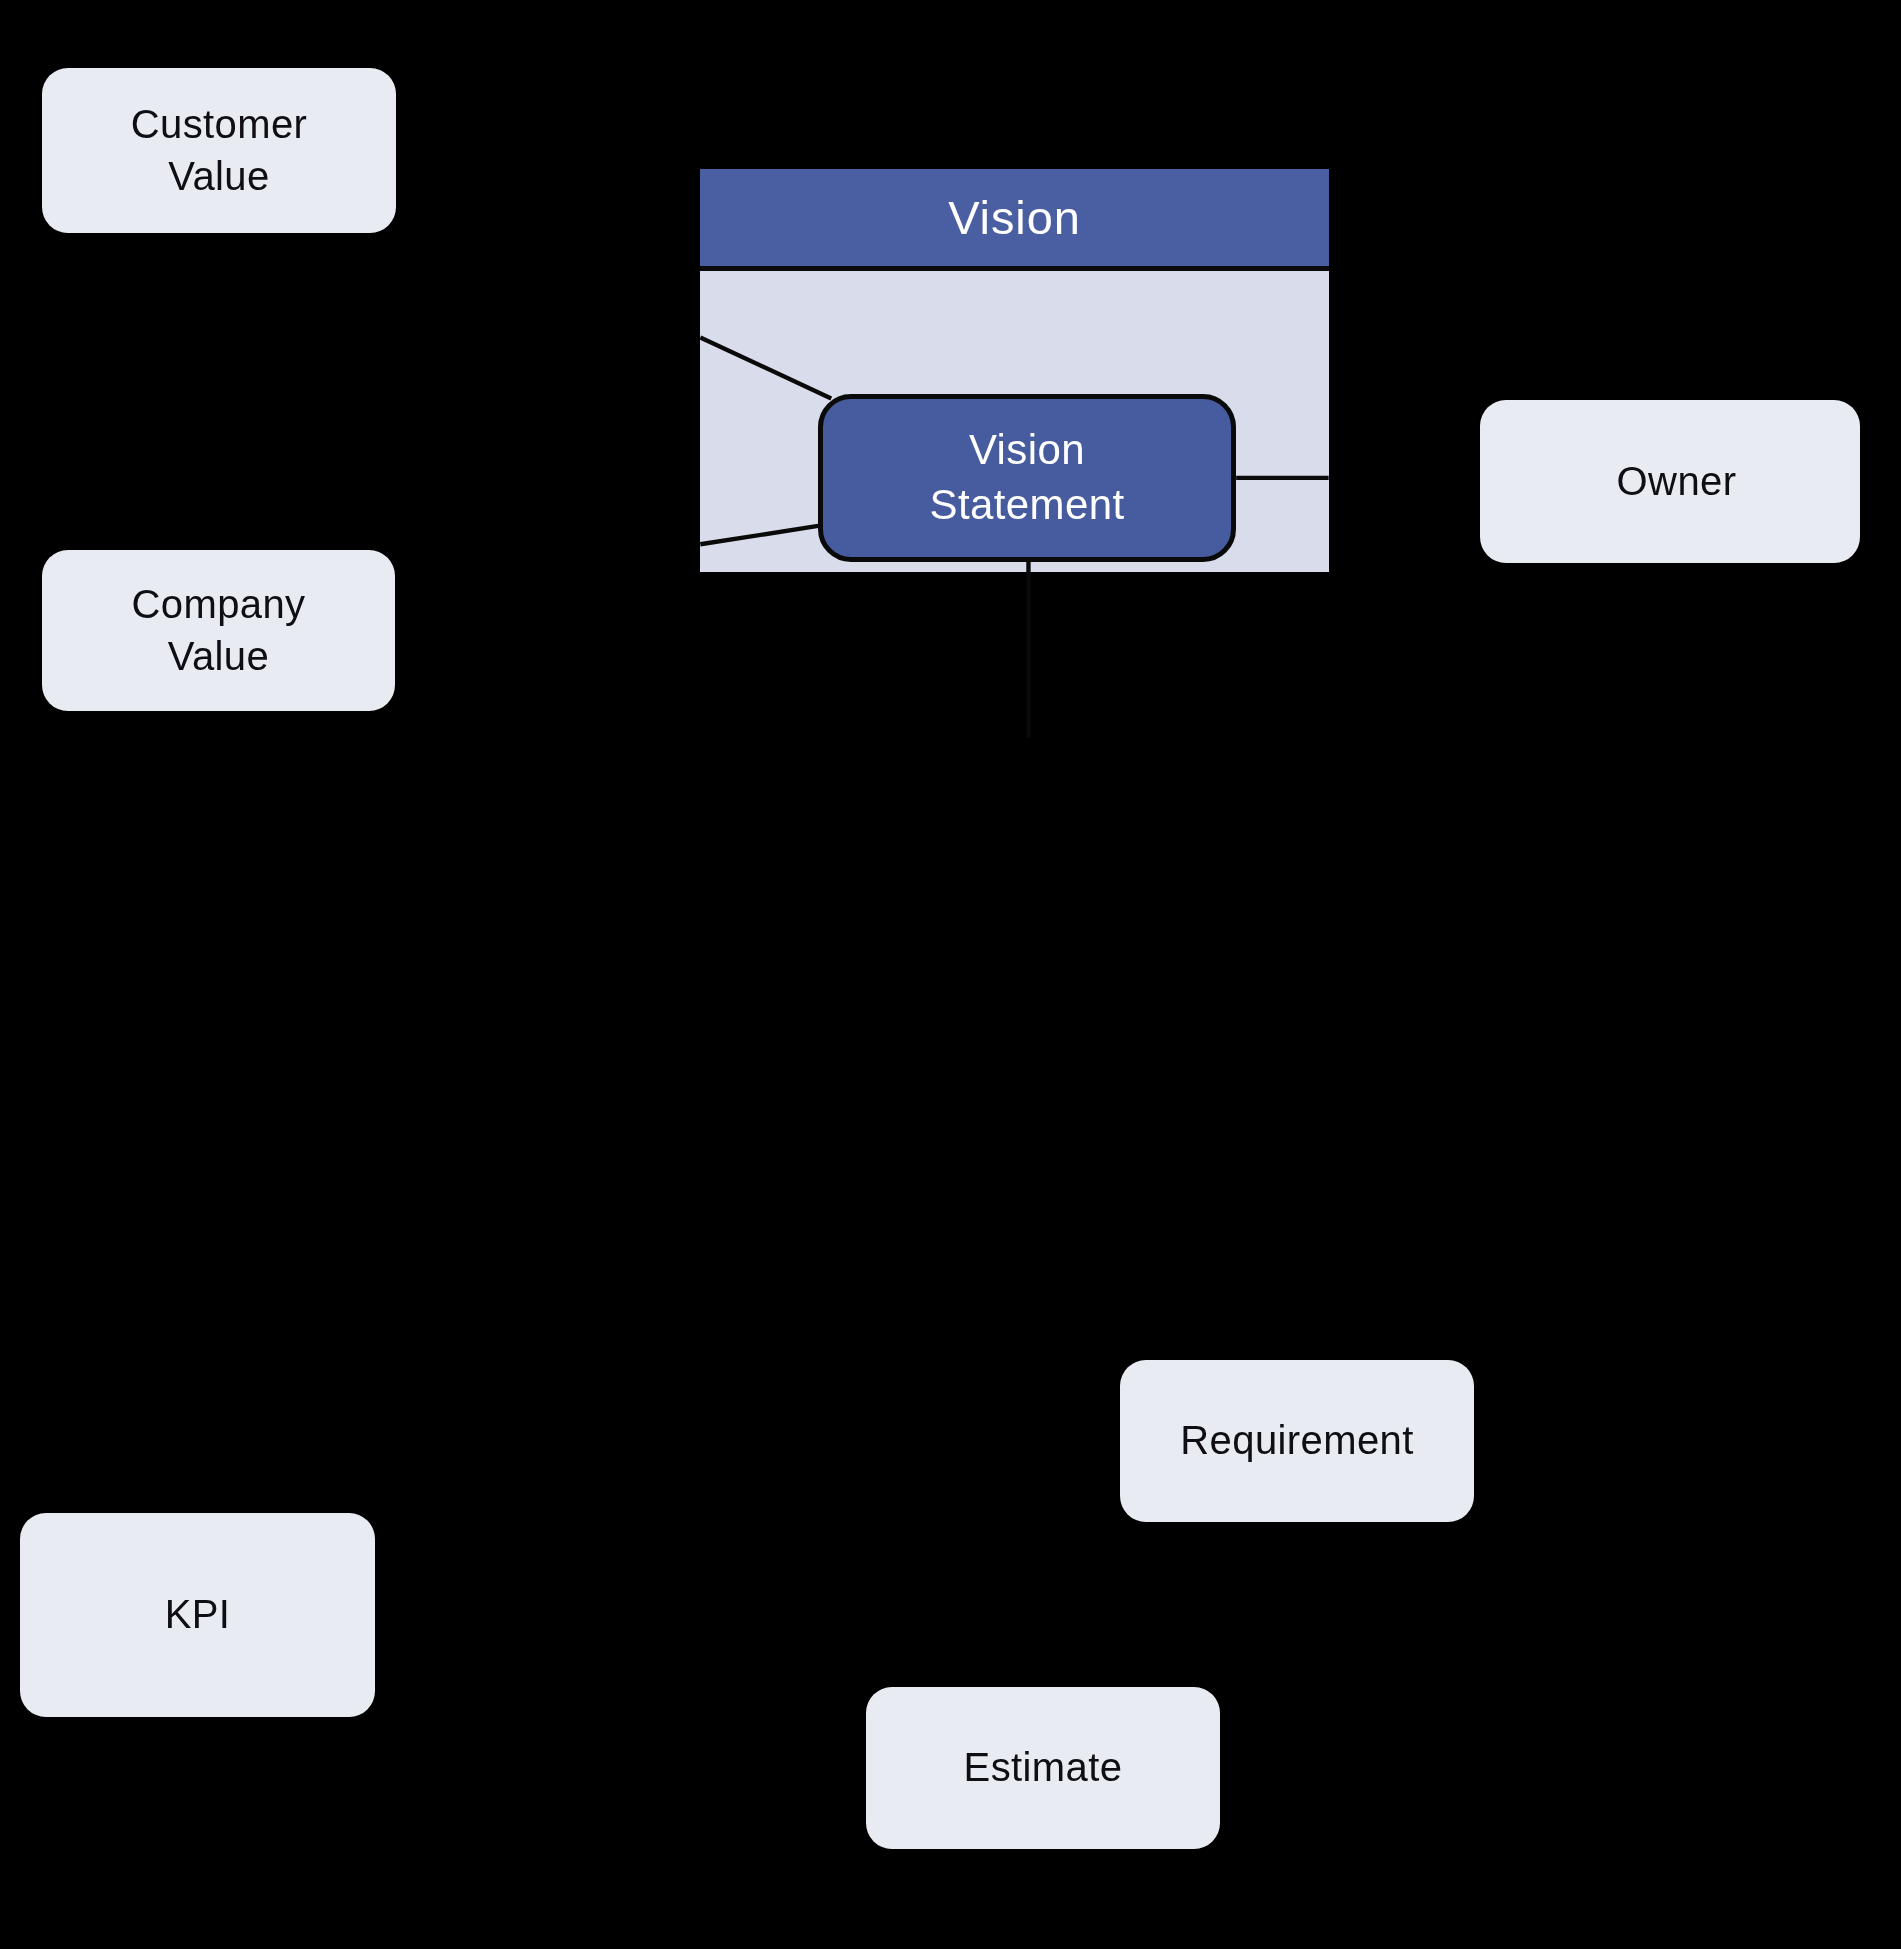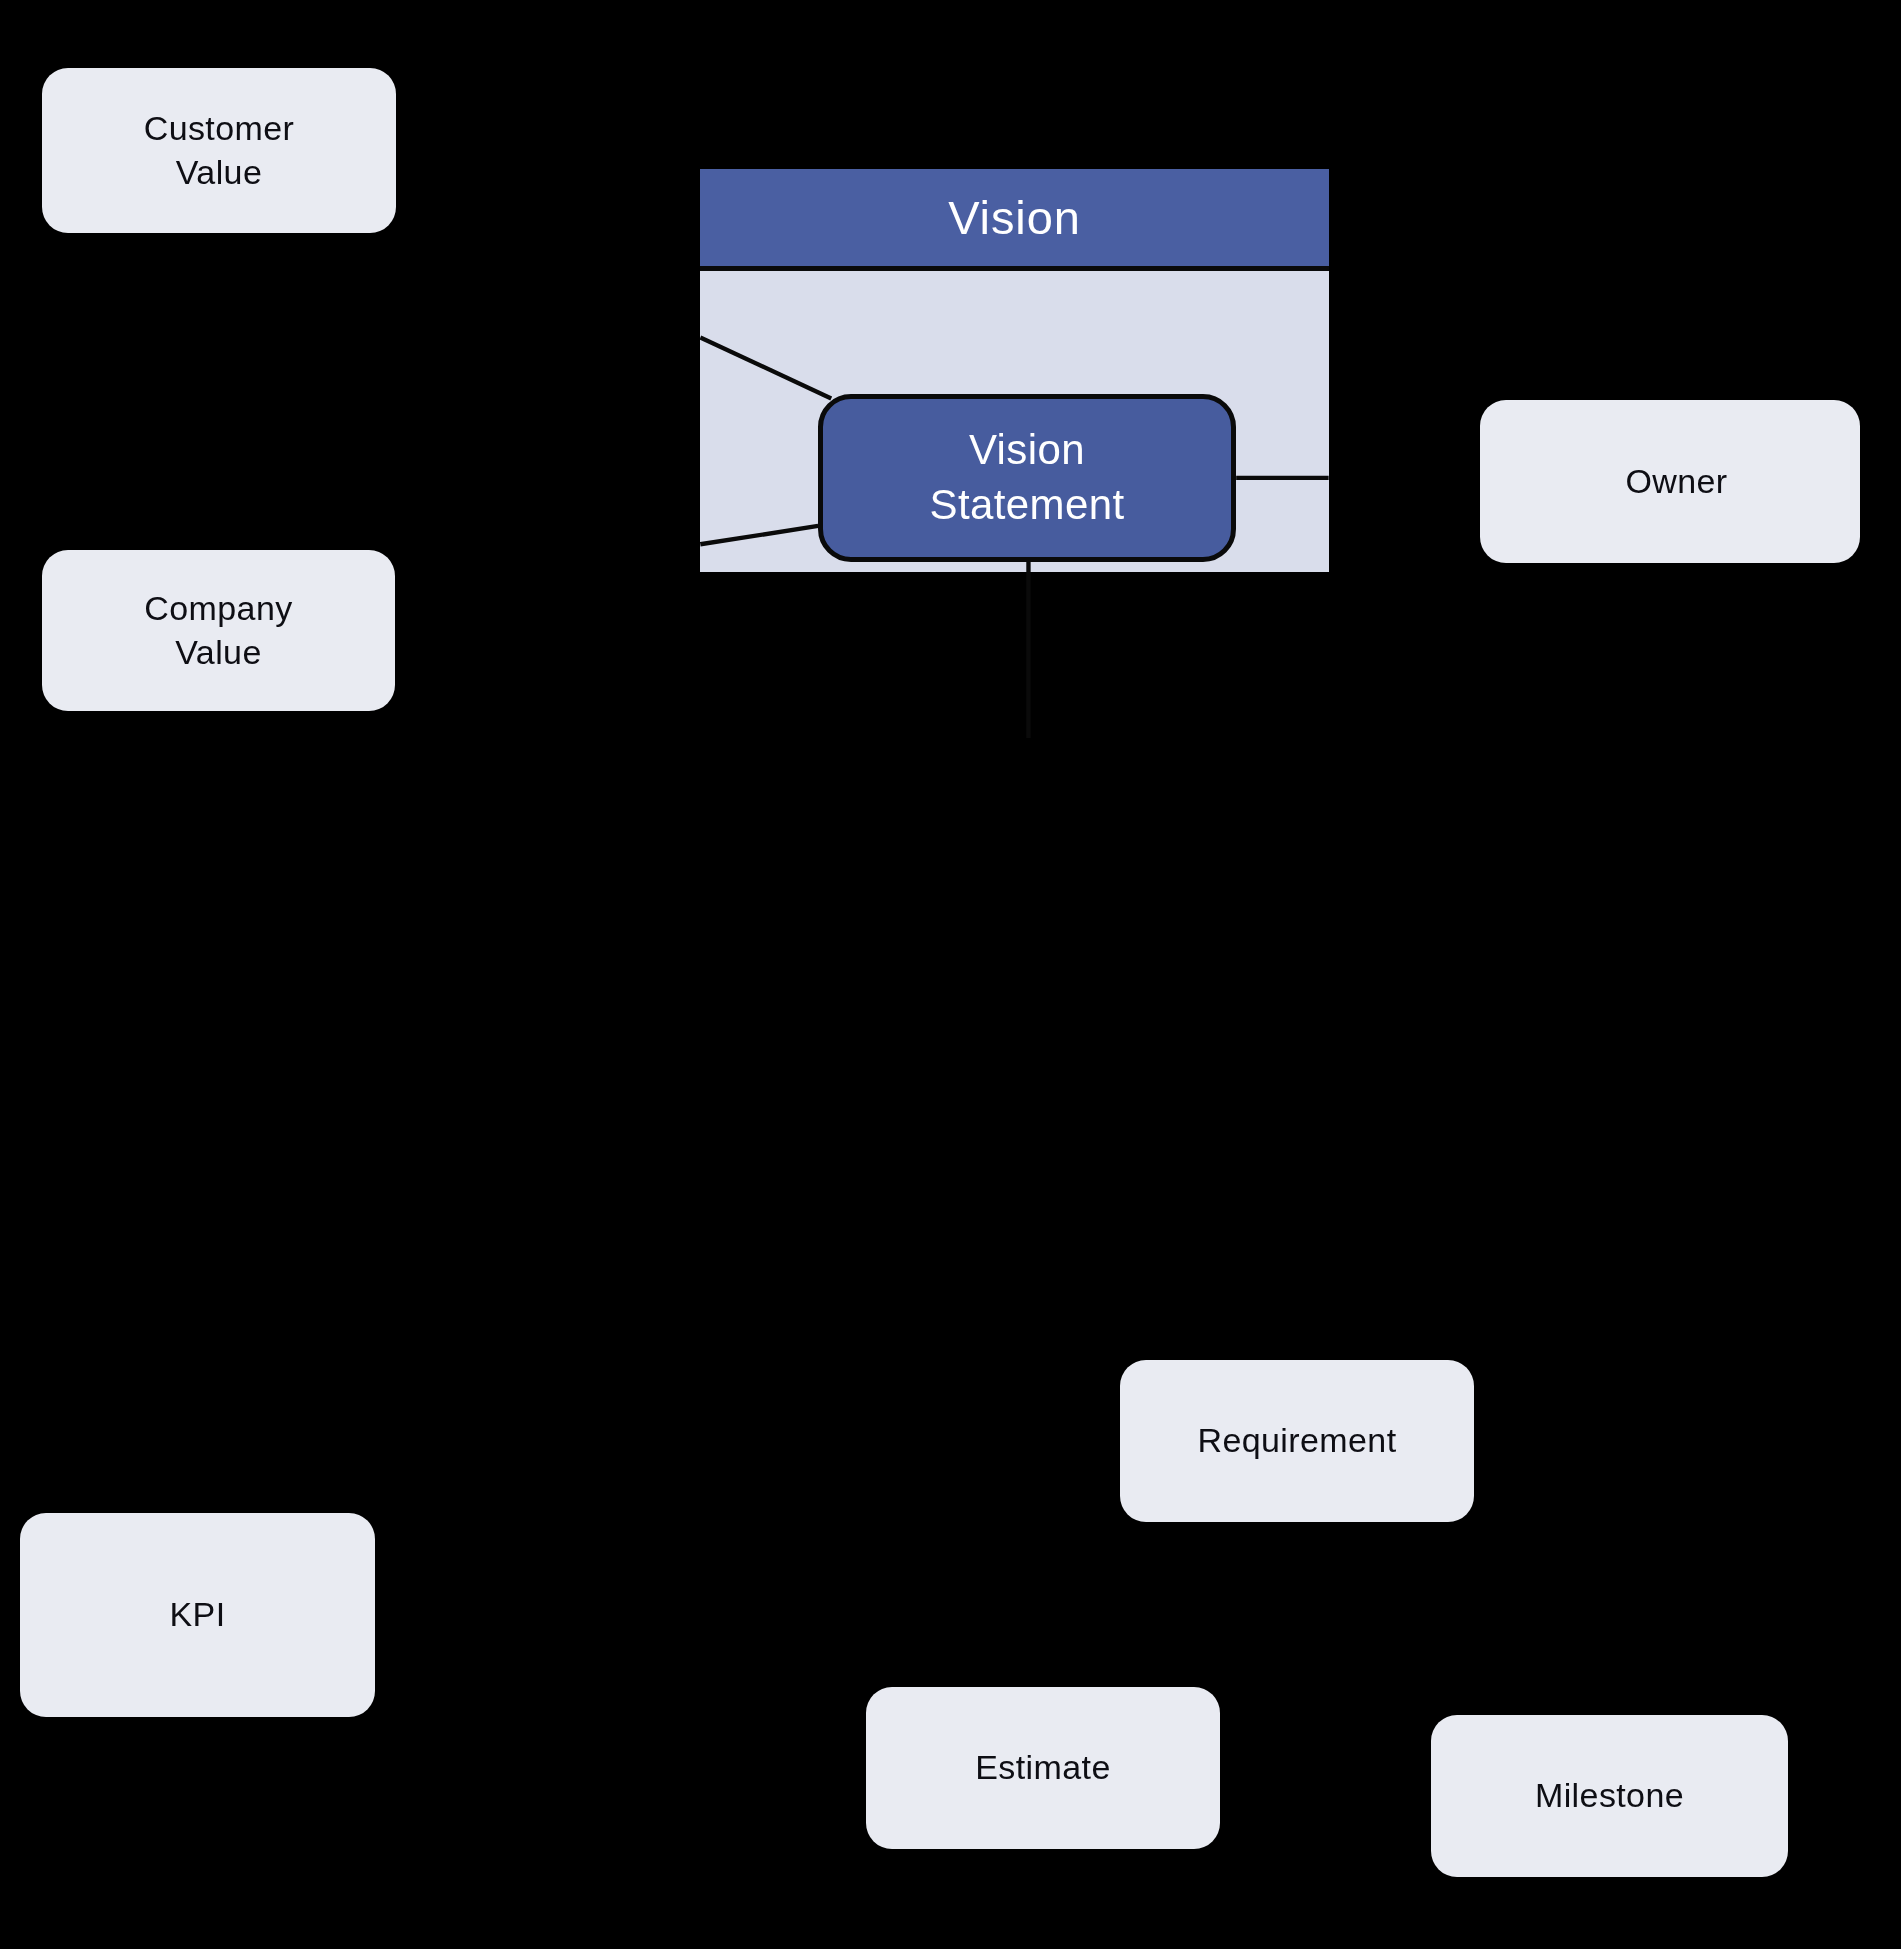--- a/index.html
+++ b/index.html
@@ -22,21 +22,21 @@
     overflow:hidden;
   }
   .canvas{position:absolute;inset:0;}
   .node{
     position:absolute;
     background:var(--node_fill);
     color:var(--node_text);
     border-radius:26px;
     display:flex;align-items:center;justify-content:center;
     text-align:center;
-    font-size:34px;
+    font-size:40px;
     font-weight:500;
     line-height:1.28;
     white-space:pre-line;
     letter-spacing:0.4px;
   }
   .n-customer   {left:42px;   top:68px;   width:354px; height:165px;}
   .n-company    {left:42px;   top:550px;  width:353px; height:161px;}
   .n-owner      {left:1480px; top:400px;  width:367px; height:163px;padding-left:13px;}
   .n-requirement{left:824px;  top:956px; width:354px; height:162px;}
   .n-deliverable{left:1120px; top:1360px; width:354px; height:162px;}
@@ -91,21 +91,20 @@
 
   <div class="node n-owner">Owner</div>
 
 
   <div class="node n-deliverable">Requirement</div>
 
   <div class="node n-kpi">KPI</div>
 
   <div class="node n-estimate">Estimate</div>
 
-  <div class="node n-milestone">Milestone</div>
 
   <div class="vision-container">
     <div class="vision-body"></div>
 
     <svg class="connectors" viewBox="0 0 720 652">
       <line x1="0" y1="193" x2="150" y2="263" stroke="#0a0a0a" stroke-width="5"></line>
       <line x1="0" y1="430" x2="135" y2="409" stroke="#0a0a0a" stroke-width="5"></line>
       <line x1="614" y1="354" x2="720" y2="354" stroke="#0a0a0a" stroke-width="5"></line>
       <line x1="376" y1="450" x2="376" y2="652" stroke="#0a0a0a" stroke-width="5"></line>
     </svg>

